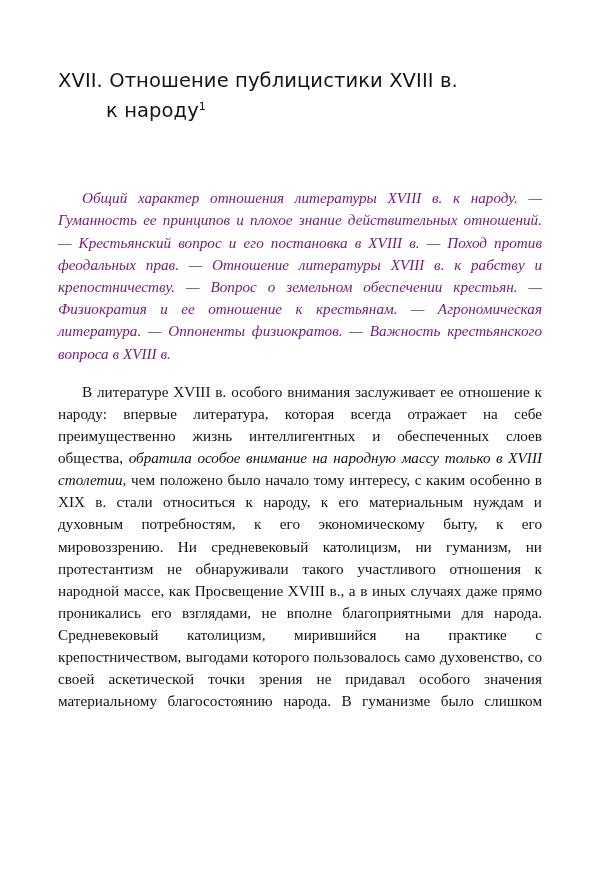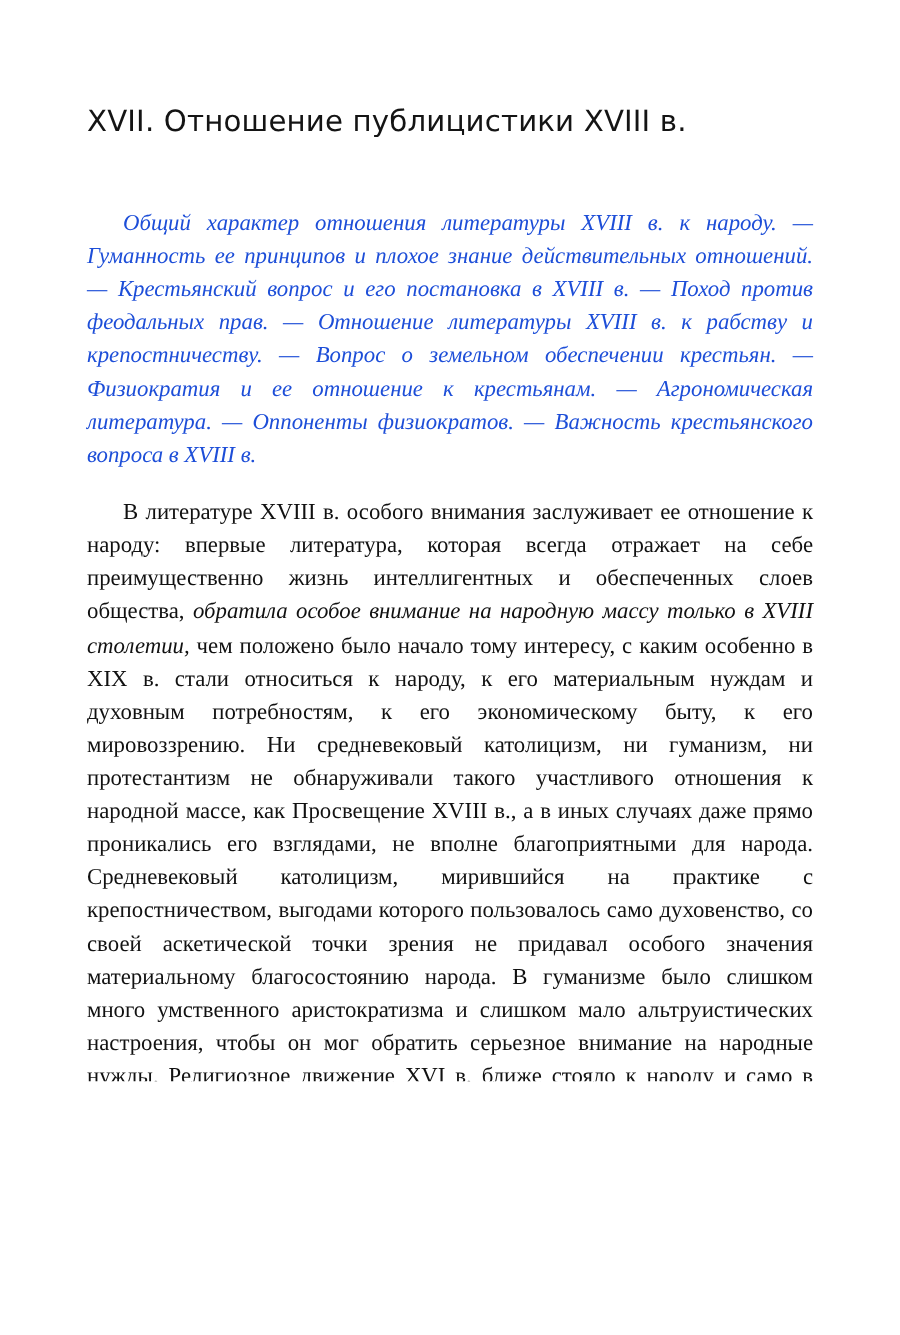--- a/index.html
+++ b/index.html
@@ -35,27 +35,27 @@
   .chapter-title .line2 {
     display: block;
     padding-left: 48px;
   }
   .chapter-title sup {
     font-size: 11px;
     vertical-align: super;
     line-height: 0;
   }
   .summary {
-    margin-top: 42px;
+    margin-top: 62px;
     font-style: italic;
     font-size: 15.2px;
     line-height: 1.46;
     text-align: justify;
     text-indent: 24px;
-    color: #1d4ed8;
+    color: #701a75;
   }
   .body-text {
     margin-top: 16px;
     font-size: 15.2px;
     line-height: 1.455;
     text-align: justify;
     text-indent: 24px;
     color: #111;
   }
   .body-text em {
@@ -89,20 +89,21 @@
 </style>
 </head>
 <body>
 
 <div class="page">
 
   <div class="content">
 
     <h1 class="chapter-title">
       <span>XVII. Отношение публицистики XVIII в.</span>
+      <span class="line2"><span>к народу</span><sup>1</sup></span>
     </h1>
 
     <p class="summary">Общий характер отношения литературы XVIII в. к народу. — Гуманность ее принципов и плохое знание действительных отношений. — Крестьянский вопрос и его постановка в XVIII в. — Поход против феодальных прав. — Отношение литературы XVIII в. к рабству и крепостничеству. — Вопрос о земельном обеспечении крестьян. — Физиократия и ее отношение к крестьянам. — Агрономическая литература. — Оппоненты физиократов. — Важность крестьянского вопроса в XVIII в.</p>
 
     <p class="body-text"><span>В литературе XVIII в. особого внимания заслуживает ее отношение к народу: впервые литература, которая всегда отражает на себе преимущественно жизнь интеллигентных и обеспеченных слоев общества, </span><em>обратила особое внимание на народную массу только в XVIII столетии,</em><span> чем положено было начало тому интересу, с каким особенно в XIX в. стали относиться к народу, к его материальным нуждам и духовным потребностям, к его экономическому быту, к его мировоззрению. Ни средневековый католицизм, ни гуманизм, ни протестантизм не обнаруживали такого участливого отношения к народной массе, как Просвещение XVIII в., а в иных случаях даже прямо проникались его взглядами, не вполне благоприятными для народа. Средневековый католицизм, мирившийся на практике с крепостничеством, выгодами которого пользовалось само духовенство, со своей аскетической точки зрения не придавал особого значения материальному благосостоянию народа. В гуманизме было слишком много умственного аристократизма и слишком мало альтруистических настроения, чтобы он мог обратить серьезное внимание на народные нужды. Религиозное движение XVI в. ближе стояло к народу и само в некоторых государствах охватило народные массы, но за исключением всюду подавлявшегося сектантства, получившего демократический характер, протестантизм был далек от того, чтобы взять под свое покровительство низшие классы общества, тем более, что сам он нередко принимал аристократический характер, как мы это видим в Польше и Франции, где кальвинизм принимался почти исключительно дворянством, и даже в таких странах, как Шотландия, в которых Реформация увлекала и народную массу. В частности, стоит вспомнить отношение Лютера к крестьянскому восстанию или то, как</span></p>
 
   </div>
 
   <div class="footnote-rule"></div>
 

